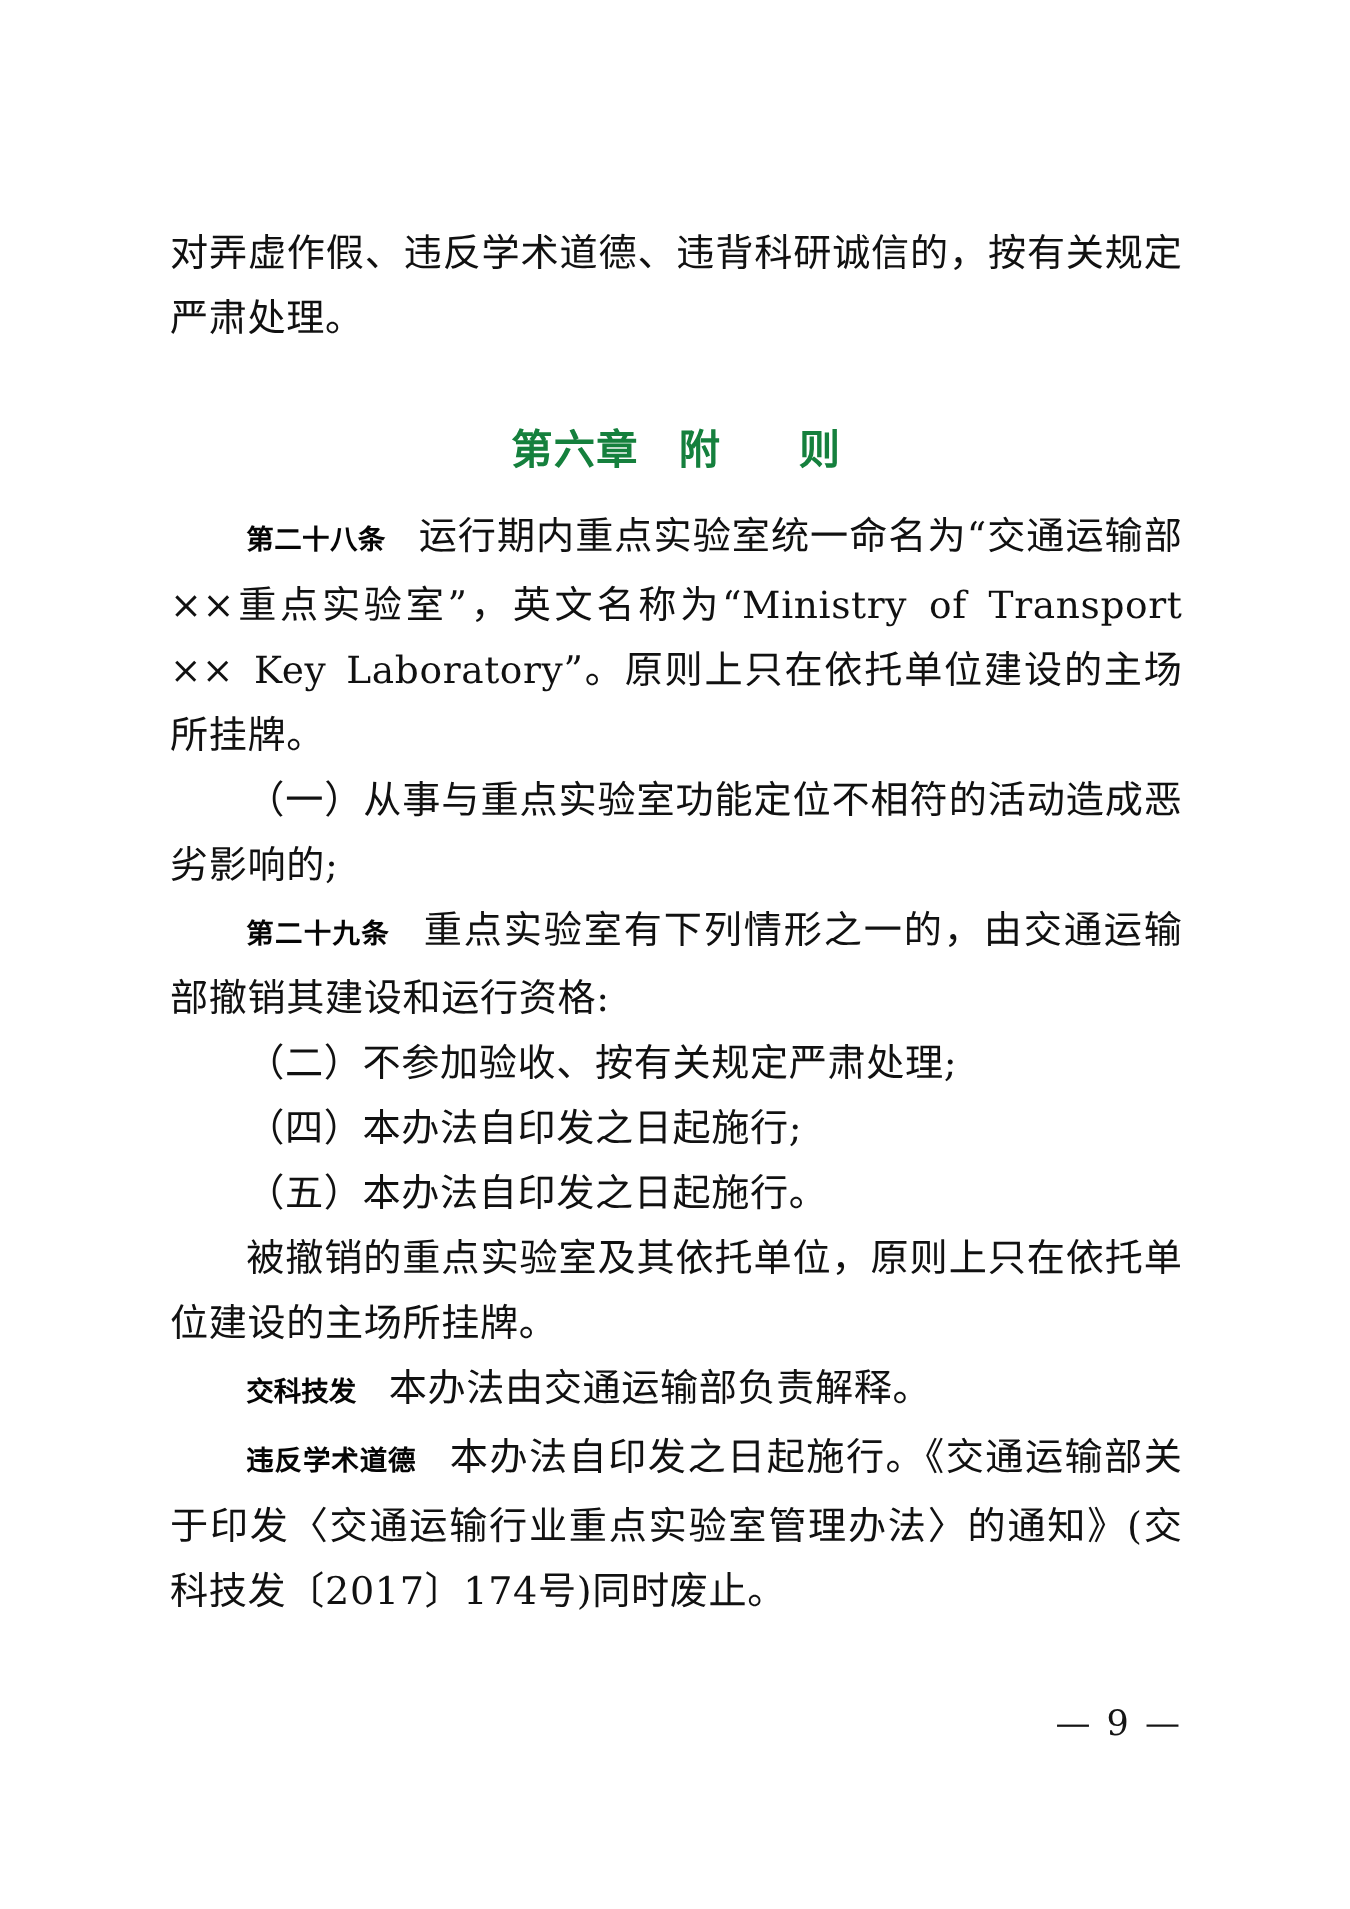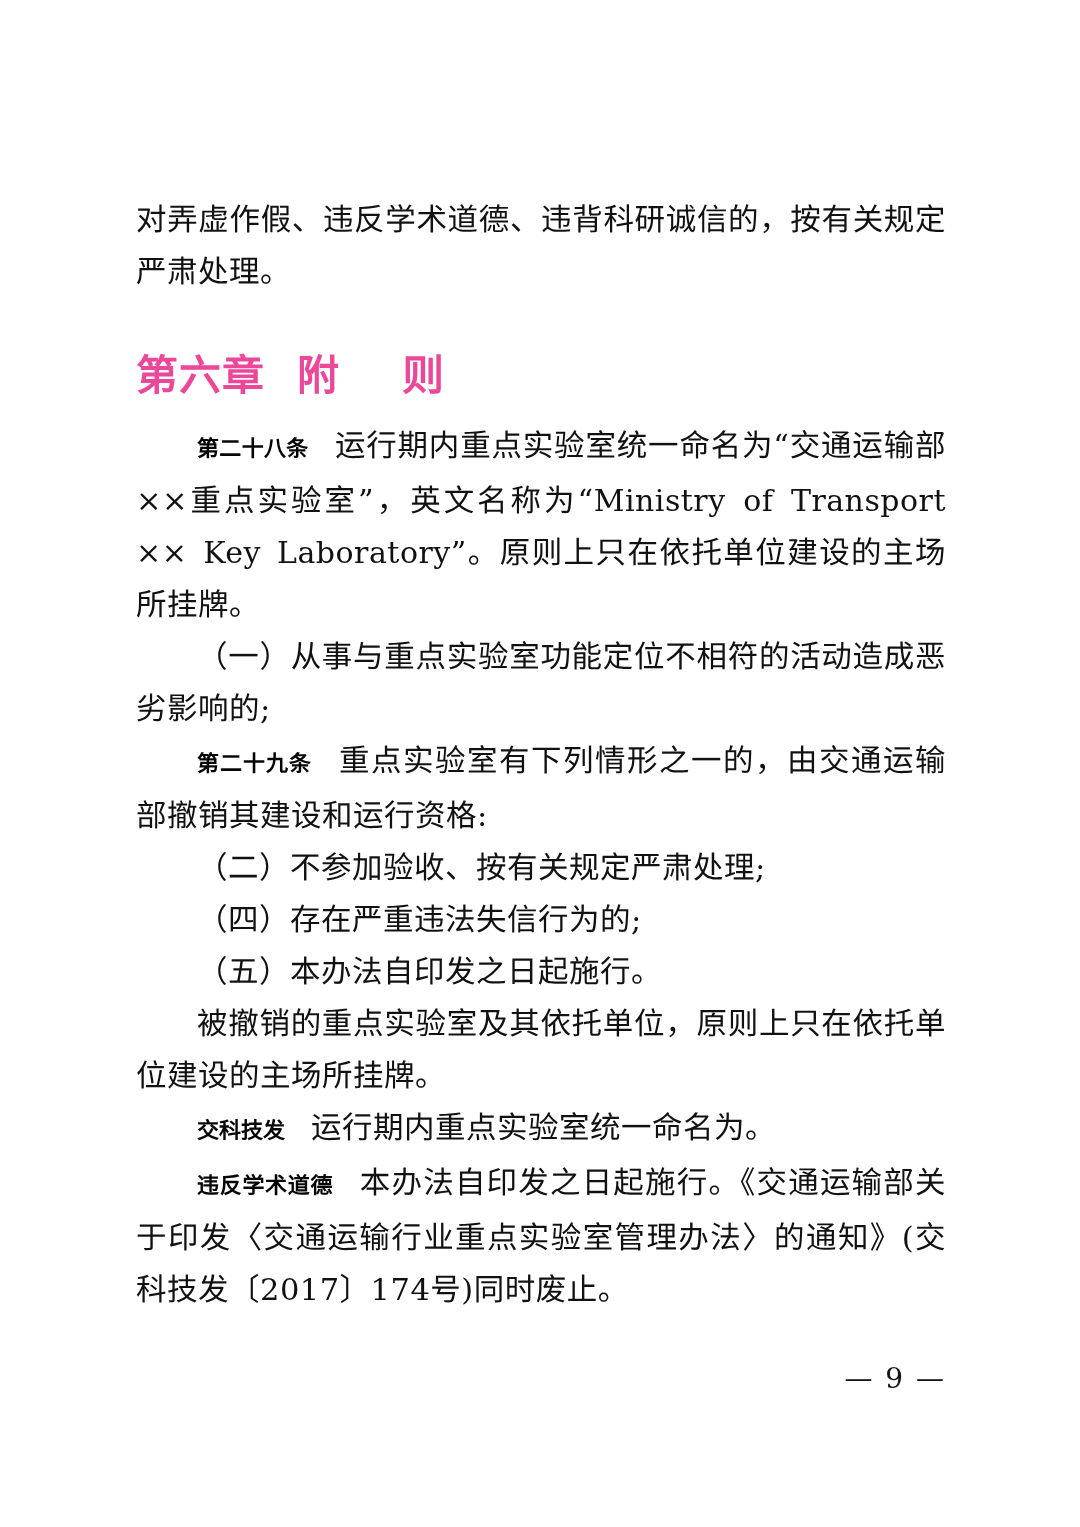--- a/index.html
+++ b/index.html
@@ -15,21 +15,21 @@
     height: 1527px;
     background: #ffffff;
     overflow: hidden;
     box-sizing: border-box;
   }
 
   
   .body-col {
     position: absolute;
     left: 136px;
-    top: 194px;
+    top: 178px;
     width: 810px;
   }
 
   
   .para {
     font-family: "DejaVu Serif", "Liberation Serif", serif;
     font-size: 30.5px;
     line-height: 52px;
     color: #111111;
     text-align: justify;
@@ -49,24 +49,24 @@
 
   
   .block {
     margin: 0;
   }
 
   
   .chapter-heading {
     font-family: "DejaVu Sans", "Liberation Sans", sans-serif;
     font-weight: bold;
-    font-size: 42px;
+    font-size: 33px;
     line-height: 52px;
-    color: #ec4899;
-    text-align: left;
+    color: #15803d;
+    text-align: center;
     margin: 0;
     padding: 0;
     letter-spacing: 1px;
   }
   .chapter-heading .gap-sm { display: inline-block; width: 32px; }
   .chapter-heading .gap-lg { display: inline-block; width: 62px; }
 
   
   .art-label {
     font-family: "DejaVu Sans", "Liberation Sans", sans-serif;
@@ -122,27 +122,27 @@
 
     <p class="para indent block"><span class="art-label">第二十八条</span><span class="art-gap"></span><span>运行期内重点实验室统一命名为“交通运输部××重点实验室”，英文名称为“</span><span class="latin">Ministry of Transport ×× Key Laboratory</span><span>”。原则上只在依托单位建设的主场所挂牌。</span></p>
 
     <p class="para indent block"><span>（一）</span><span>从事与重点实验室功能定位不相符的活动造成恶劣影响的;</span></p>
 
     <p class="para indent block"><span class="art-label">第二十九条</span><span class="art-gap"></span><span>重点实验室有下列情形之一的，由交通运输部撤销其建设和运行资格:</span></p>
 
     <p class="para indent block"><span>（二）</span><span>不参加验收、按有关规定严肃处理;</span></p>
 
 
-    <p class="para indent block"><span>（四）</span><span>存在严重违法失信行为的;</span></p>
+    <p class="para indent block"><span>（四）</span><span>本办法自印发之日起施行;</span></p>
 
     <p class="para indent block"><span>（五）</span><span>本办法自印发之日起施行。</span></p>
 
     <p class="para indent block">被撤销的重点实验室及其依托单位，原则上只在依托单位建设的主场所挂牌。</p>
 
-    <p class="para indent block"><span class="art-label">交科技发</span><span class="art-gap"></span><span>运行期内重点实验室统一命名为。</span></p>
+    <p class="para indent block"><span class="art-label">交科技发</span><span class="art-gap"></span><span>本办法由交通运输部负责解释。</span></p>
 
     <p class="para indent block"><span class="art-label">违反学术道德</span><span class="art-gap"></span><span>本办法自印发之日起施行。《交通运输部关于印发〈交通运输行业重点实验室管理办法〉的通知》(交科技发〔2017〕174号)同时废止。</span></p>
 
   </div>
 
   <div class="page-number">— 9 —</div>
 
 </div>
 
 </body></html>

